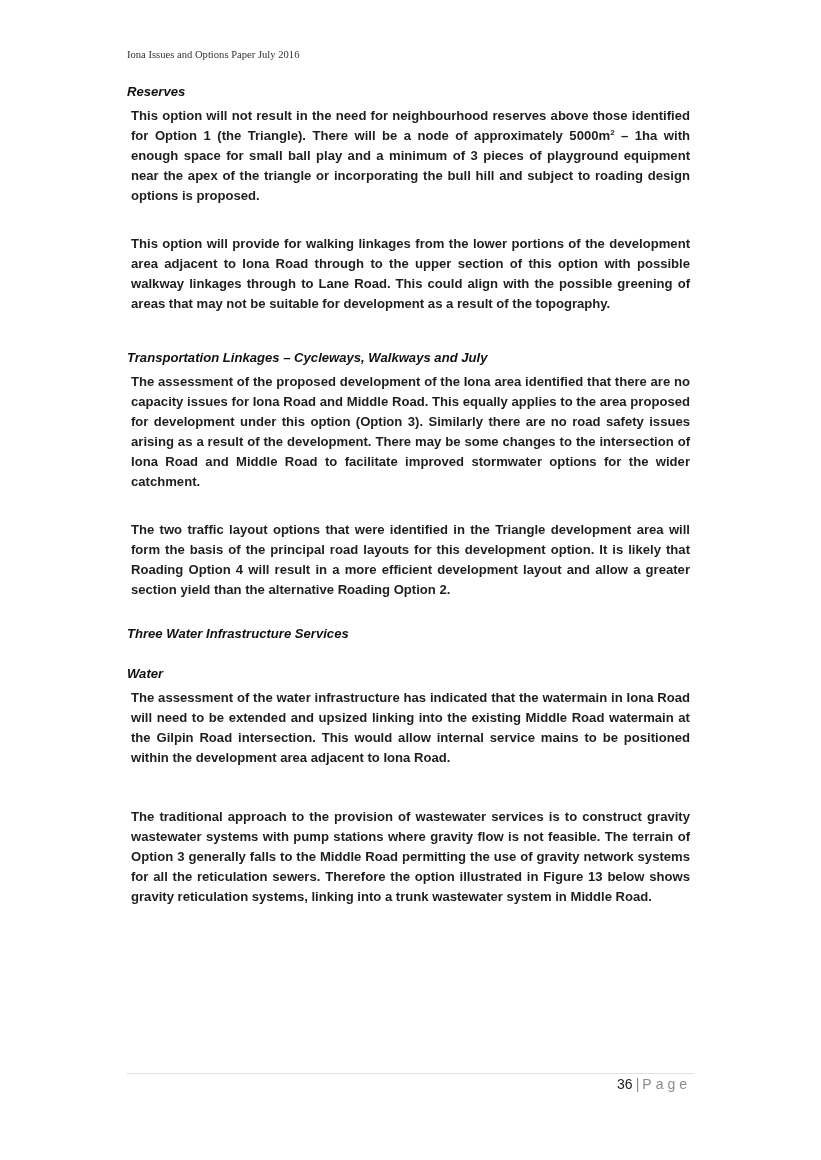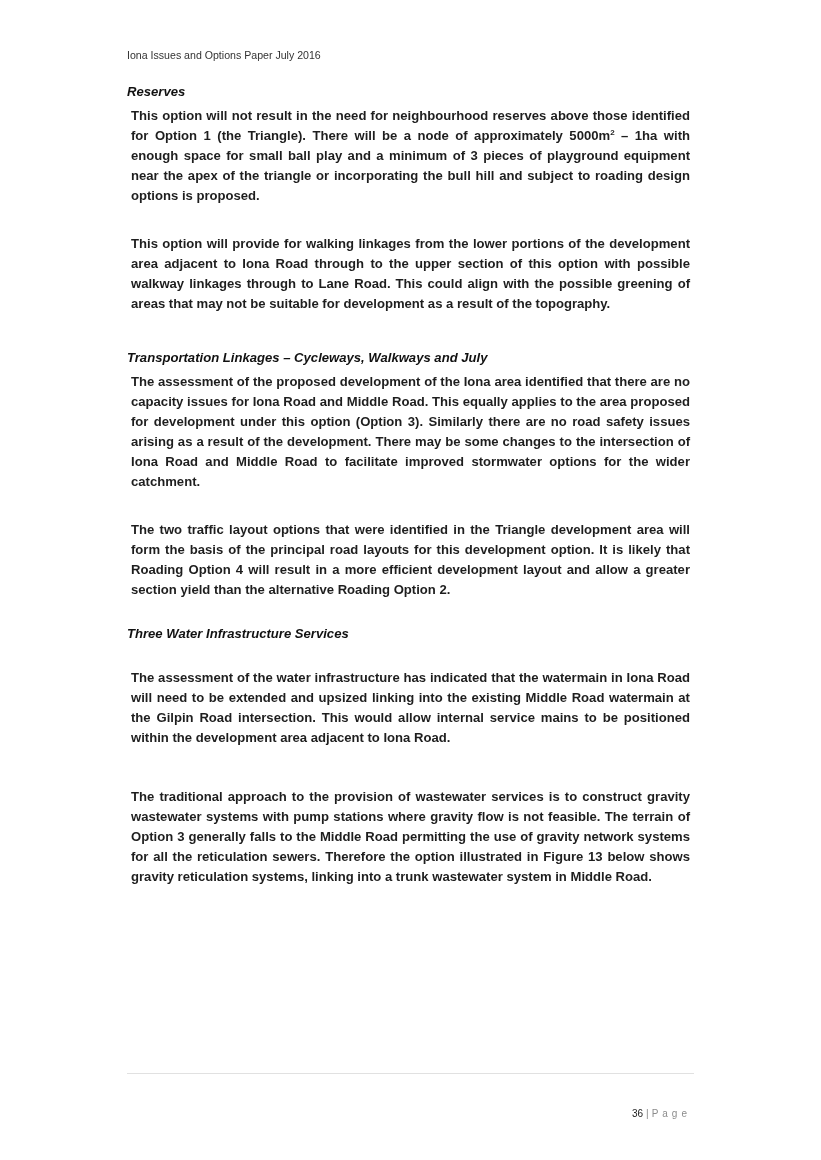--- a/index.html
+++ b/index.html
@@ -2,39 +2,39 @@
 <html><head>
 <meta charset="utf-8">
 <style>
   html, body { margin: 0; padding: 0; background: #ffffff; }
   body {
     width: 821px; height: 1160px; position: relative; overflow: hidden;
     font-family: "Liberation Sans", sans-serif; color: #1e1e1e;
   }
   .running-header {
     position: absolute; left: 127px; top: 49px;
-    font-size: 10.6px; color: #333; letter-spacing: 0;
+    font-size: 10.6px; color: #333; letter-spacing: 0; font-family: Liberation Serif, serif;
   }
   .content {
     position: absolute; left: 127px; top: 82px; width: 567px;
     font-size: 13.1px; line-height: 20px;
   }
   .h { font-weight: bold; margin: 0; color: #111; font-style: italic; }
   .p { margin: 4px; text-align: justify; text-align-last: left; font-weight: bold; }
   .gap-s { height: 20px; }
   .gap-m { height: 30px; }
   .gap-l { height: 31px; }
   sup { font-size: 8px; line-height: 0; }
   .footer-rule {
     position: absolute; left: 127px; top: 1073px; width: 567px;
     border-top: 1px solid #e1e1e1;
   }
   .page-number {
     position: absolute; right: 130px; top: 1076px;
-    font-size: 10px; color: #222; margin-top: 32px;
+    font-size: 14px; color: #222;
   }
   .page-number .sep { color: #888; margin: 0 3px; }
   .page-number .word { color: #8c8c8c; letter-spacing: 4px; }
 </style>
 </head>
 <body>
 
 <div class="running-header">Iona Issues and Options Paper July 2016</div>
 
 <div class="content">
@@ -43,20 +43,21 @@
   <div class="gap-s"></div>
   <p class="p">This option will provide for walking linkages from the lower portions of the development area adjacent to Iona Road through to the upper section of this option with possible walkway linkages through to Lane Road. This could align with the possible greening of areas that may not be suitable for development as a result of the topography.</p>
   <div class="gap-m"></div>
   <p class="h">Transportation Linkages – Cycleways, Walkways and July</p>
   <p class="p">The assessment of the proposed development of the Iona area identified that there are no capacity issues for Iona Road and Middle Road. This equally applies to the area proposed for development under this option (Option 3). Similarly there are no road safety issues arising as a result of the development. There may be some changes to the intersection of Iona Road and Middle Road to facilitate improved stormwater options for the wider catchment.</p>
   <div class="gap-s"></div>
   <p class="p">The two traffic layout options that were identified in the Triangle development area will form the basis of the principal road layouts for this development option.  It is likely that Roading Option 4 will result in a more efficient development layout and allow a greater section yield than the alternative Roading Option 2.</p>
   <div class="gap-s"></div>
   <p class="h">Three Water Infrastructure Services</p>
   <div class="gap-s"></div>
+  <p class="h">Water</p>
   <p class="p">The assessment of the water infrastructure has indicated that the watermain in Iona Road will need to be extended and upsized linking into the existing Middle Road watermain at the Gilpin Road intersection. This would allow internal service mains to be positioned within the development area adjacent to Iona Road.</p>
   <div class="gap-l"></div>
   <p class="p">The traditional approach to the provision of wastewater services is to construct gravity wastewater systems with pump stations where gravity flow is not feasible. The terrain of Option 3 generally falls to the Middle Road permitting the use of gravity network systems for all the reticulation sewers.  Therefore the option illustrated in Figure 13 below shows gravity reticulation systems, linking into a trunk wastewater system in Middle Road.</p>
 </div>
 
 <div class="footer-rule"></div>
 <div class="page-number">
   <span>36</span><span class="sep">|</span><span class="word">Page</span>
 </div>
 

